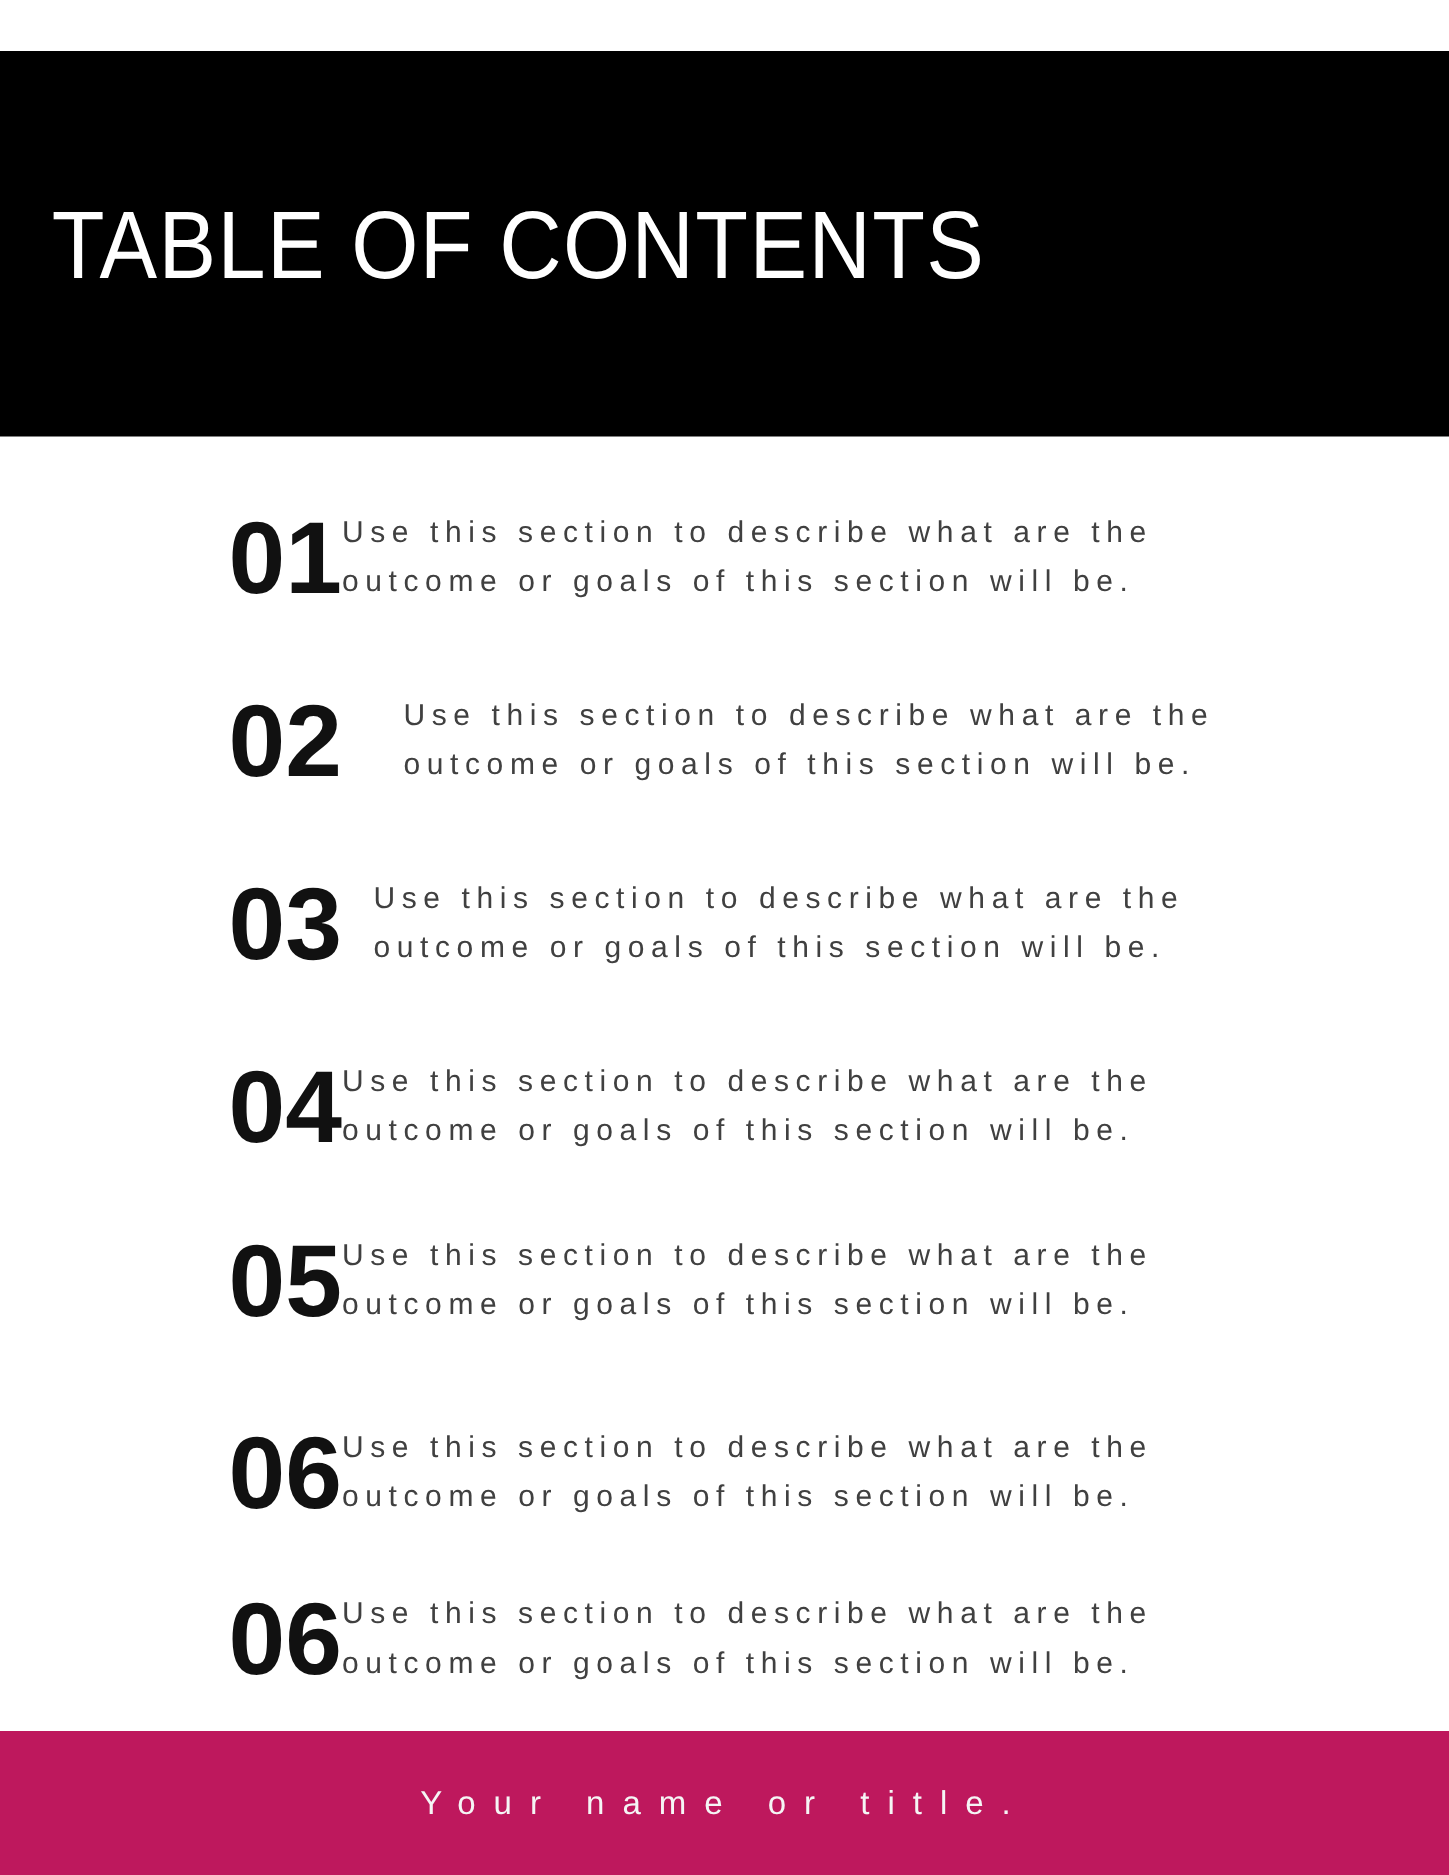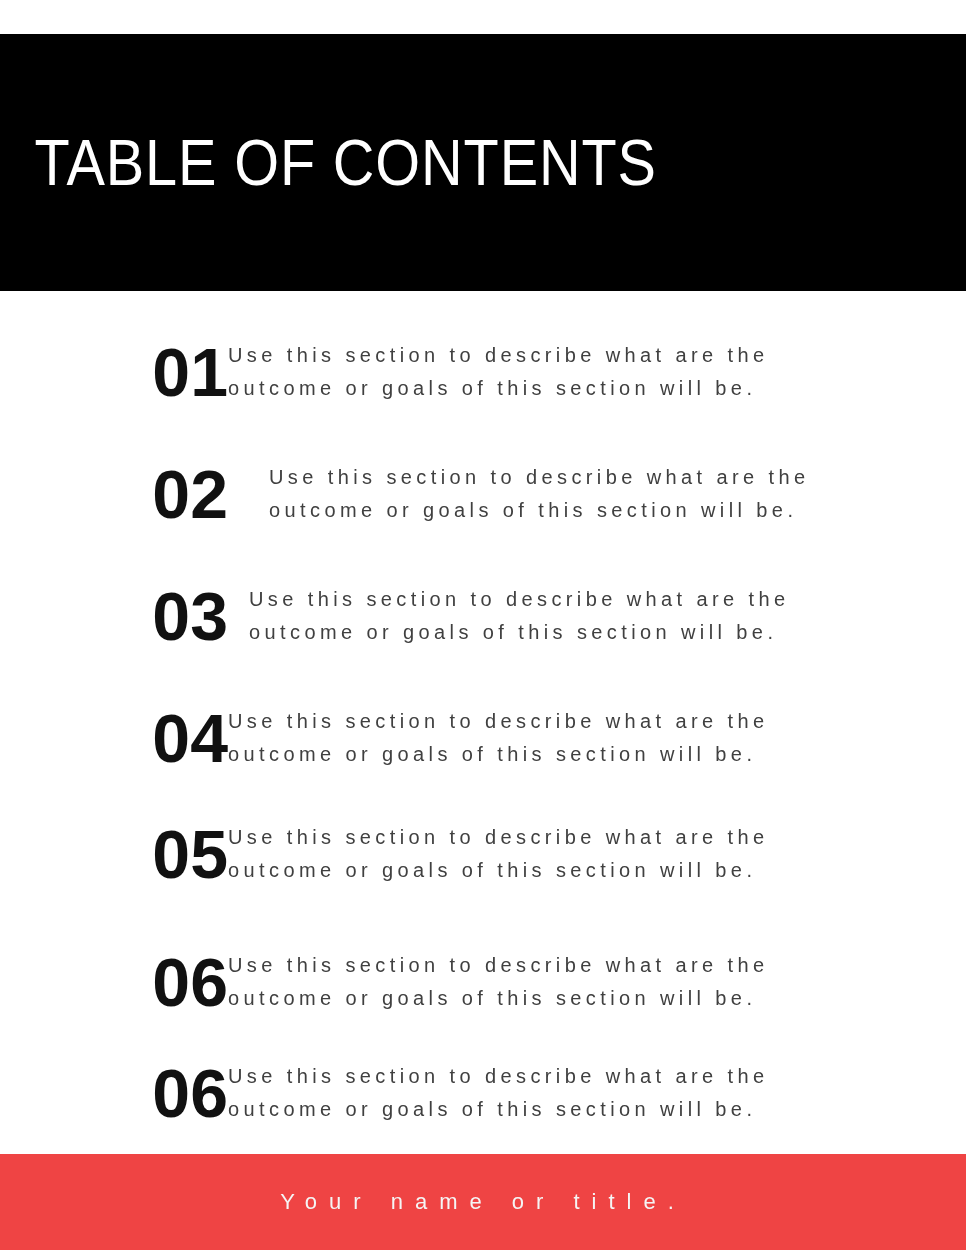--- a/index.html
+++ b/index.html
@@ -77,21 +77,21 @@
     color: #404040;
     white-space: nowrap;
   }
   
   .band-bottom {
     position: absolute;
     top: 1154px;
     left: 0;
     width: 966px;
     height: 96px;
-    background: #ef4444;
+    background: #be185d;
     display: flex;
     align-items: center;
     justify-content: center;
   }
   .footer-text {
     color: #f5f5f5;
     font-size: 22px;
     font-weight: 400;
     letter-spacing: 12px;
     white-space: nowrap;

